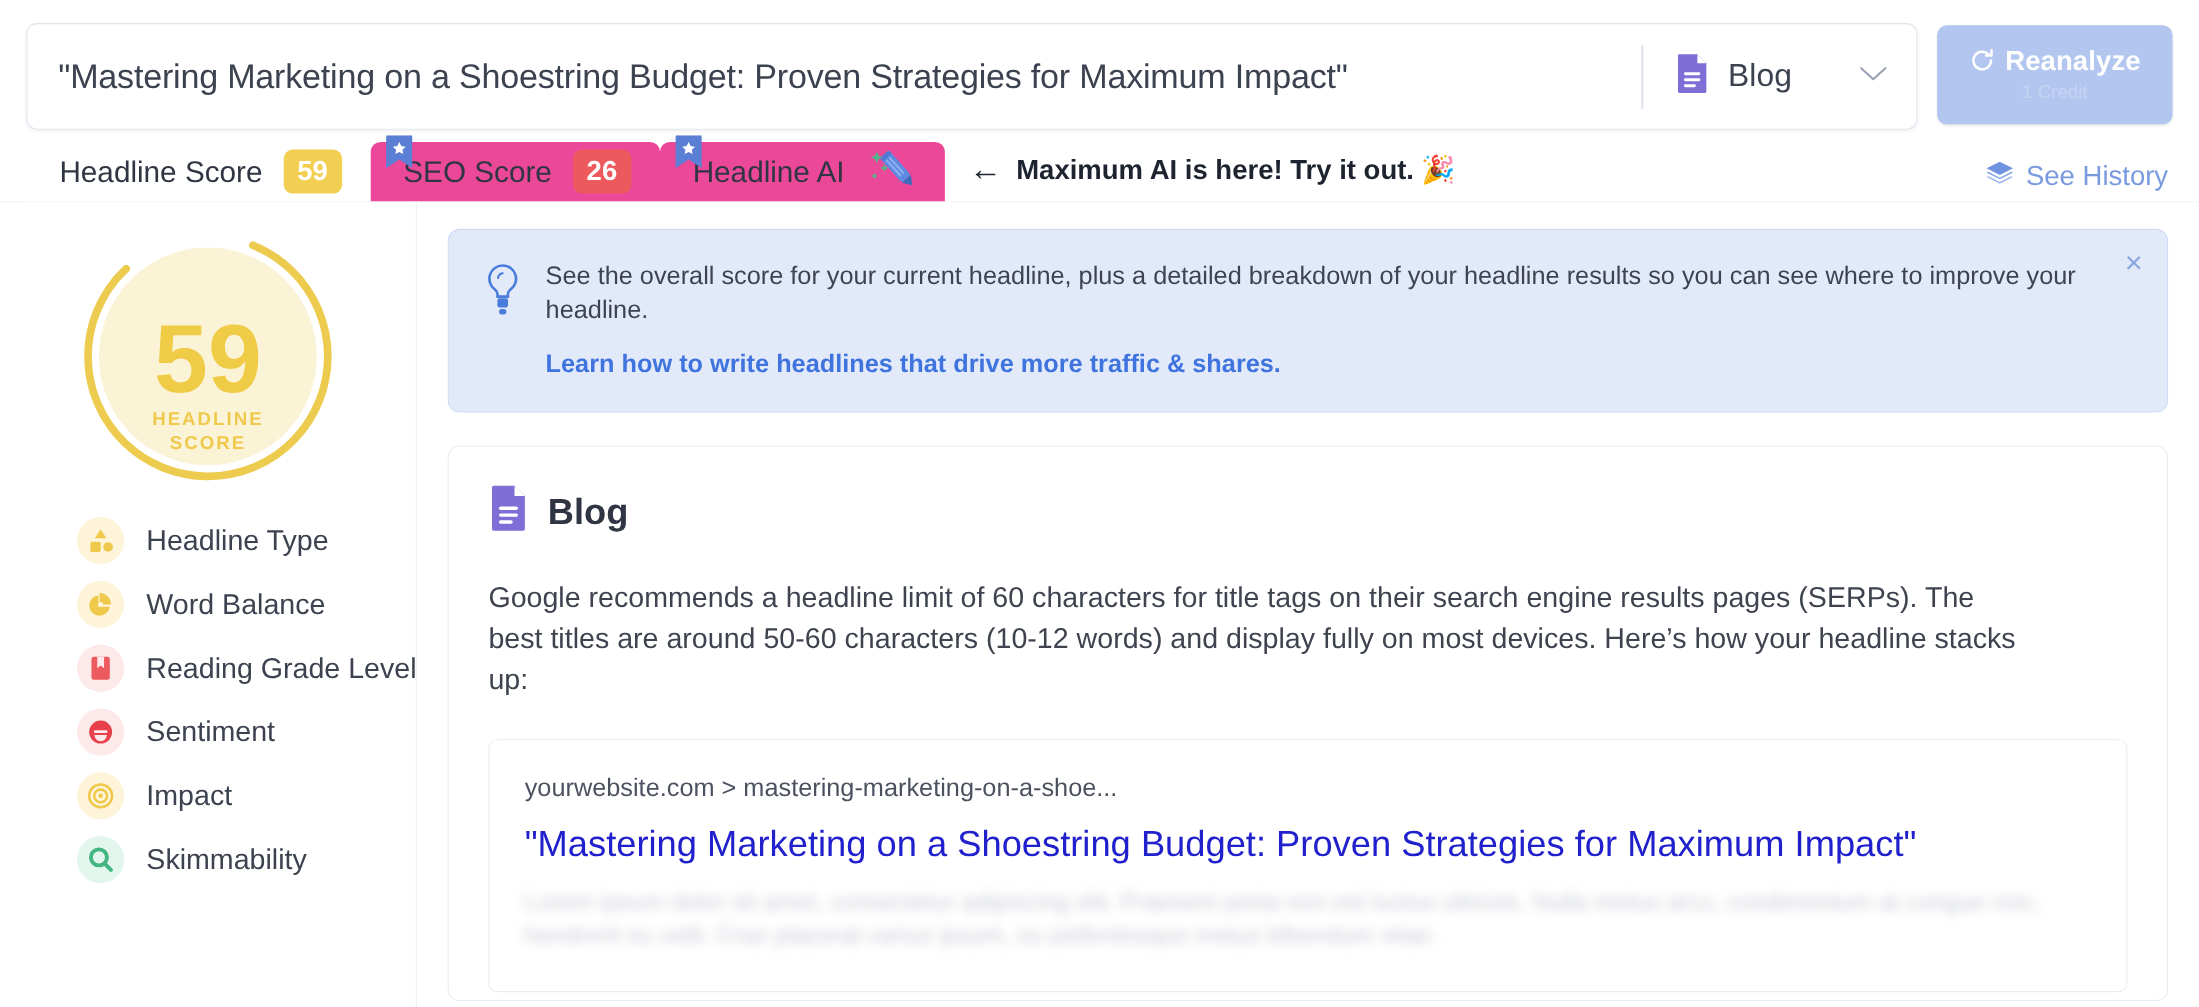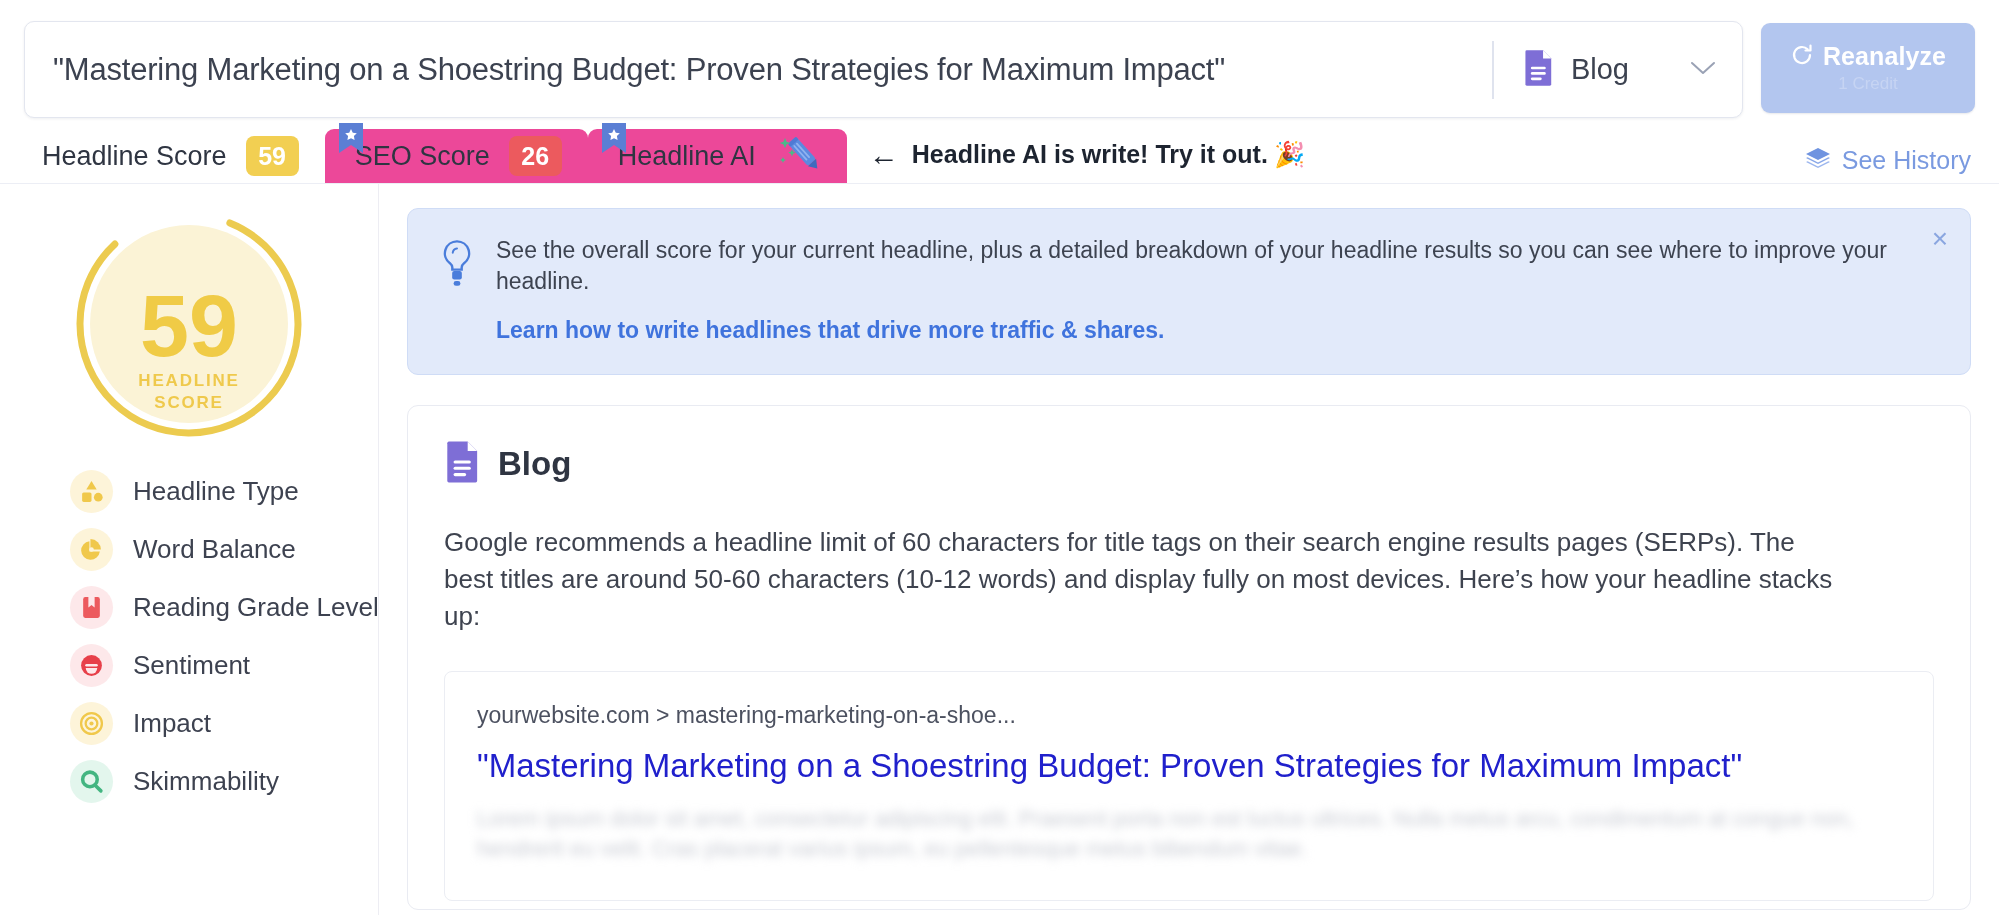--- a/index.html
+++ b/index.html
@@ -96,21 +96,21 @@
     font-size: 17px;
     color: #c6d4f3;
     margin-top: 2px;
   }
 
   
   .tabstrip {
     display: flex;
     align-items: flex-end;
     height: 55px;
-    padding-left: 12px;
+    padding-left: 24px;
     position: relative;
     background: #ffffff;
   }
   .tab {
     position: relative;
     display: flex;
     align-items: center;
     gap: 19px;
     height: 54px;
     padding: 0 26px 0 30px;
@@ -354,21 +354,21 @@
         </g>
         <path d="M10 5l1.6 3.7L15.3 10 11.6 11.6 10 15.3 8.4 11.6 4.7 10l3.7-1.3z" fill="#4cb98a"></path>
         <path d="M17 16l1.1 2.6 2.6 1.1-2.6 1.1L17 23.4 15.9 20.8 13.3 19.7l2.6-1.1z" fill="#4cb98a"></path>
         <path d="M8 24l.9 2.1 2.1.9-2.1.9L8 30l-.9-2.1L5 27l2.1-.9z" fill="#4cb98a"></path>
       </svg>
     </span>
   </div>
 
   <div class="promo">
     <span class="promo-arrow">←</span>
-    <span class="promo-text">Headline AI is write! Try it out. 🎉</span>
+    <span class="promo-text">Maximum AI is here! Try it out. 🎉</span>
   </div>
 
   <div class="see-history">
     <span>
       <svg width="26" height="24" viewBox="0 0 26 24" aria-hidden="true">
         <path d="M13 1L25 7 13 13 1 7z" fill="#6f93e0"></path>
         <path d="M13 15.5L2.6 10.2 1 11l12 6 12-6-1.6-.8z" fill="#86a5e8"></path>
         <path d="M13 19.5L2.6 14.2 1 15l12 6 12-6-1.6-.8z" fill="#9ab5ee"></path>
       </svg>
     </span>

